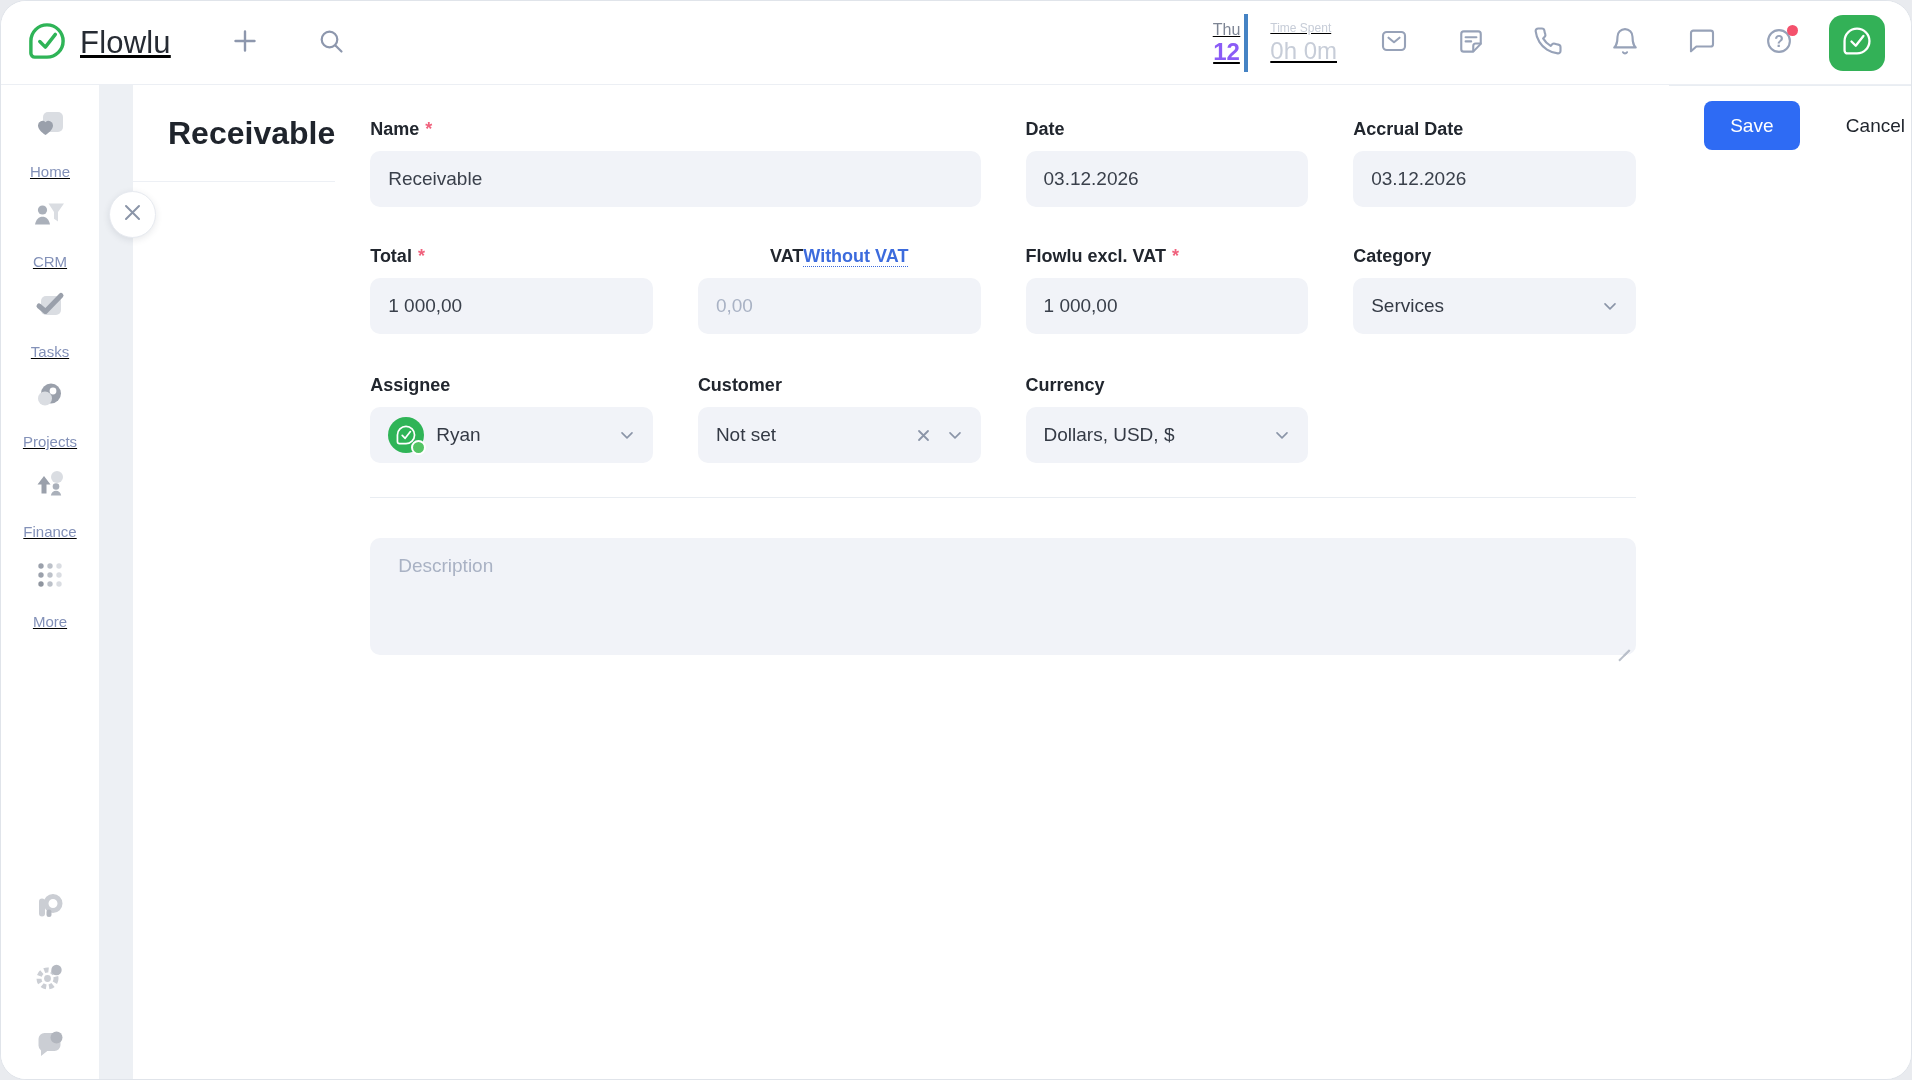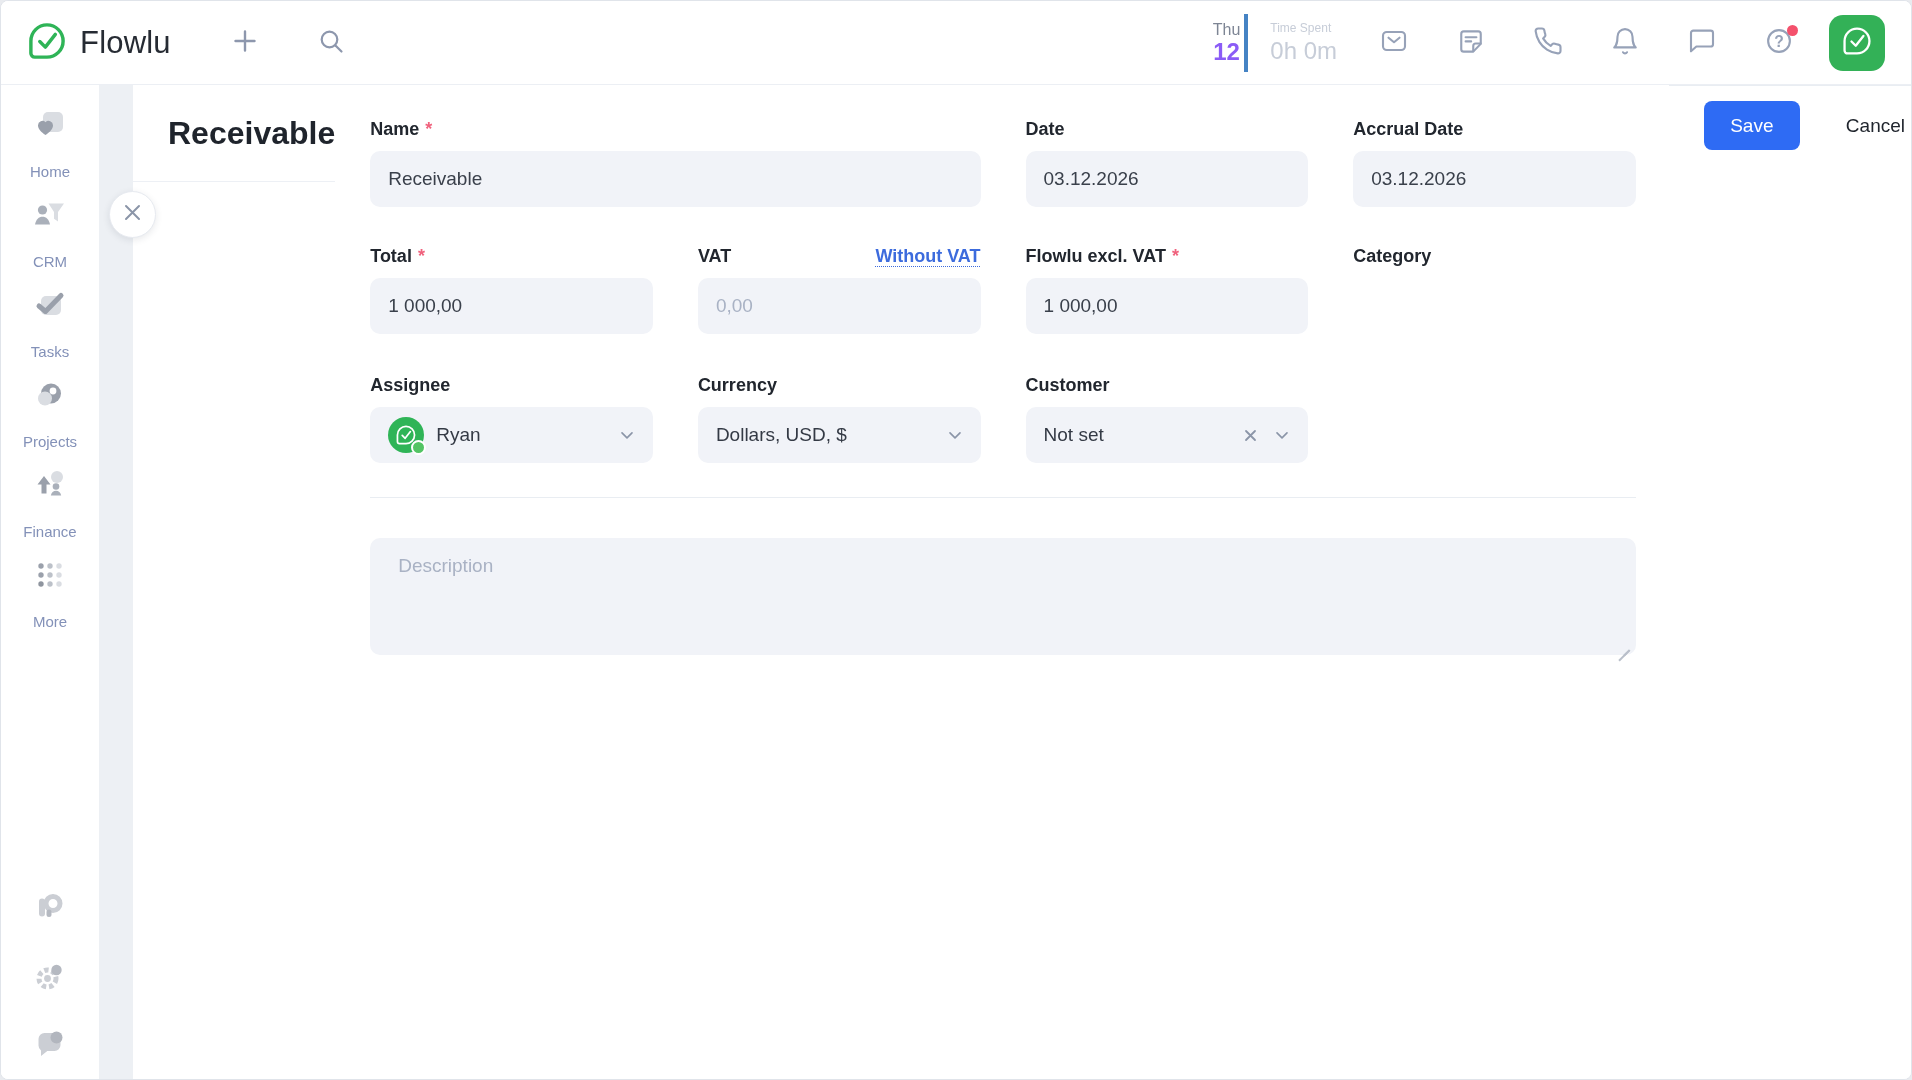--- a/index.html
+++ b/index.html
@@ -1,18 +1,18 @@
 <!DOCTYPE html>
 <html><head>
 <meta charset="utf-8">
 <style>
   * { box-sizing: border-box; }
   html,body { margin:0; padding:0; background:#e9ebef; font-family:"Liberation Sans", sans-serif; }
   .window { position:relative; width:1912px; height:1080px; background:#fff; border:1px solid #e0e4ea;
-            border-radius:8px; overflow:hidden; }
+            border-radius:26px; overflow:hidden;text-decoration:underline; }
 
   
   .topbar { height:84px; display:flex; align-items:center; padding:0 26px; background:#fff;
             border-bottom:1px solid #eceff4; }
   .brand { display:flex; align-items:center; gap:13px; cursor:pointer; }
   .brand-name { font-size:31px; font-weight:500; color:#262b33; letter-spacing:.2px; }
   .tb-tool { margin-left:52px; width:44px; height:44px; display:flex; align-items:center; justify-content:center; cursor:pointer; }
   .topbar-right { margin-left:auto; display:flex; align-items:center; }
   .daybox { text-align:center; margin-right:4px; cursor:pointer; }
   .day-week { font-size:16px; color:#7d8594; line-height:1.1; }
@@ -49,21 +49,21 @@
                   display:flex; align-items:center; padding-left:35px; }
   .panel-title { font-size:32px; font-weight:600; color:#1f242c; }
 
   .panel-body { flex:1; padding:33px 33px 0 35px; overflow:hidden; }
   .grid { display:grid; grid-template-columns:repeat(4,1fr); column-gap:45px; }
   .span2 { grid-column:1 / span 2; }
   .mt2 { margin-top:38px; }
   .mt3 { margin-top:40px; }
   .flabel { display:flex; align-items:center; height:22px; margin-bottom:11px;
             font-size:18px; font-weight:600; color:#21262e; }
-  .flabel.spread { justify-content:space-between; }
+  .flabel.spread { justify-content:center; }
   .req { color:#f0627d; margin-left:6px; }
   .vat-link { color:#3c6bdd; font-weight:600; text-decoration:underline dotted; text-underline-offset:4px;
               text-decoration-thickness:1px; cursor:pointer; }
   .control { width:100%; height:56px; background:#f1f3f8; border:none; border-radius:10px;
              padding:0 18px; font-size:19px; color:#3a404b; font-family:inherit; outline:none; }
   .control::placeholder { color:#a9b2c4; }
   .select { display:flex; align-items:center; padding:0 16px 0 18px; cursor:pointer; }
   .select .val { flex:1; font-size:19px; color:#343a45; white-space:nowrap; overflow:hidden; }
   .chev { flex:none; display:flex; margin-left:8px; }
   .clear-x { flex:none; display:flex; margin-right:14px; cursor:pointer; }
@@ -344,20 +344,28 @@
               <div class="flabel">
                 <span>Flowlu excl. VAT</span>
                   <span class="req">*</span>
               </div>
               <input class="control" value="1 000,00" style="">
             </div>
             <div class="field">
               <div class="flabel">
                   <span>Category</span>
                 </div>
+              <div class="control select">
+                <span class="val">Services</span>
+                <span class="chev">
+                  <svg width="20" height="20" viewBox="0 0 24 24">
+                      <path d="M6 9.5l6 6 6-6" stroke="#8b95a8" stroke-width="2" fill="none" stroke-linecap="round" stroke-linejoin="round"></path>
+                    </svg>
+                </span>
+              </div>
             </div>
           </div>
 
           <div class="grid mt3">
             <div class="field">
               <div class="flabel">
                   <span>Assignee</span>
                 </div>
               <div class="control select">
                 <span class="assignee-avatar">
@@ -369,49 +377,49 @@
                 <span class="val">Ryan</span>
                 <span class="chev">
                   <svg width="20" height="20" viewBox="0 0 24 24">
                       <path d="M6 9.5l6 6 6-6" stroke="#8b95a8" stroke-width="2" fill="none" stroke-linecap="round" stroke-linejoin="round"></path>
                     </svg>
                 </span>
               </div>
             </div>
             <div class="field">
               <div class="flabel">
+                  <span>Customer</span>
+                </div>
+              <div class="control select">
+                <span class="val">Not set</span>
+                <span class="clear-x">
+                  <svg width="15" height="15" viewBox="0 0 15 15">
+                      <path d="M3 3l9 9M12 3l-9 9" stroke="#8b95a8" stroke-width="1.8" stroke-linecap="round" fill="none"></path>
+                    </svg>
+                </span>
+                <span class="chev" style="margin-left:0">
+                  <svg width="20" height="20" viewBox="0 0 24 24">
+                      <path d="M6 9.5l6 6 6-6" stroke="#8b95a8" stroke-width="2" fill="none" stroke-linecap="round" stroke-linejoin="round"></path>
+                    </svg>
+                </span>
+              </div>
+            </div>
+            <div class="field">
+              <div class="flabel">
                   <span>Currency</span>
                 </div>
               <div class="control select">
                 <span class="val">Dollars, USD, $</span>
                 <span class="chev">
                   <svg width="20" height="20" viewBox="0 0 24 24">
                       <path d="M6 9.5l6 6 6-6" stroke="#8b95a8" stroke-width="2" fill="none" stroke-linecap="round" stroke-linejoin="round"></path>
                     </svg>
                 </span>
               </div>
             </div>
-            <div class="field">
-              <div class="flabel">
-                  <span>Customer</span>
-                </div>
-              <div class="control select">
-                <span class="val">Not set</span>
-                <span class="clear-x">
-                  <svg width="15" height="15" viewBox="0 0 15 15">
-                      <path d="M3 3l9 9M12 3l-9 9" stroke="#8b95a8" stroke-width="1.8" stroke-linecap="round" fill="none"></path>
-                    </svg>
-                </span>
-                <span class="chev" style="margin-left:0">
-                  <svg width="20" height="20" viewBox="0 0 24 24">
-                      <path d="M6 9.5l6 6 6-6" stroke="#8b95a8" stroke-width="2" fill="none" stroke-linecap="round" stroke-linejoin="round"></path>
-                    </svg>
-                </span>
-              </div>
-            </div>
           </div>
 
           <div class="hr"></div>
 
           <div class="desc-wrap">
             <textarea class="desc" placeholder="Description" style=""></textarea>
             <span class="grip"></span>
           </div>
         </div>
 

